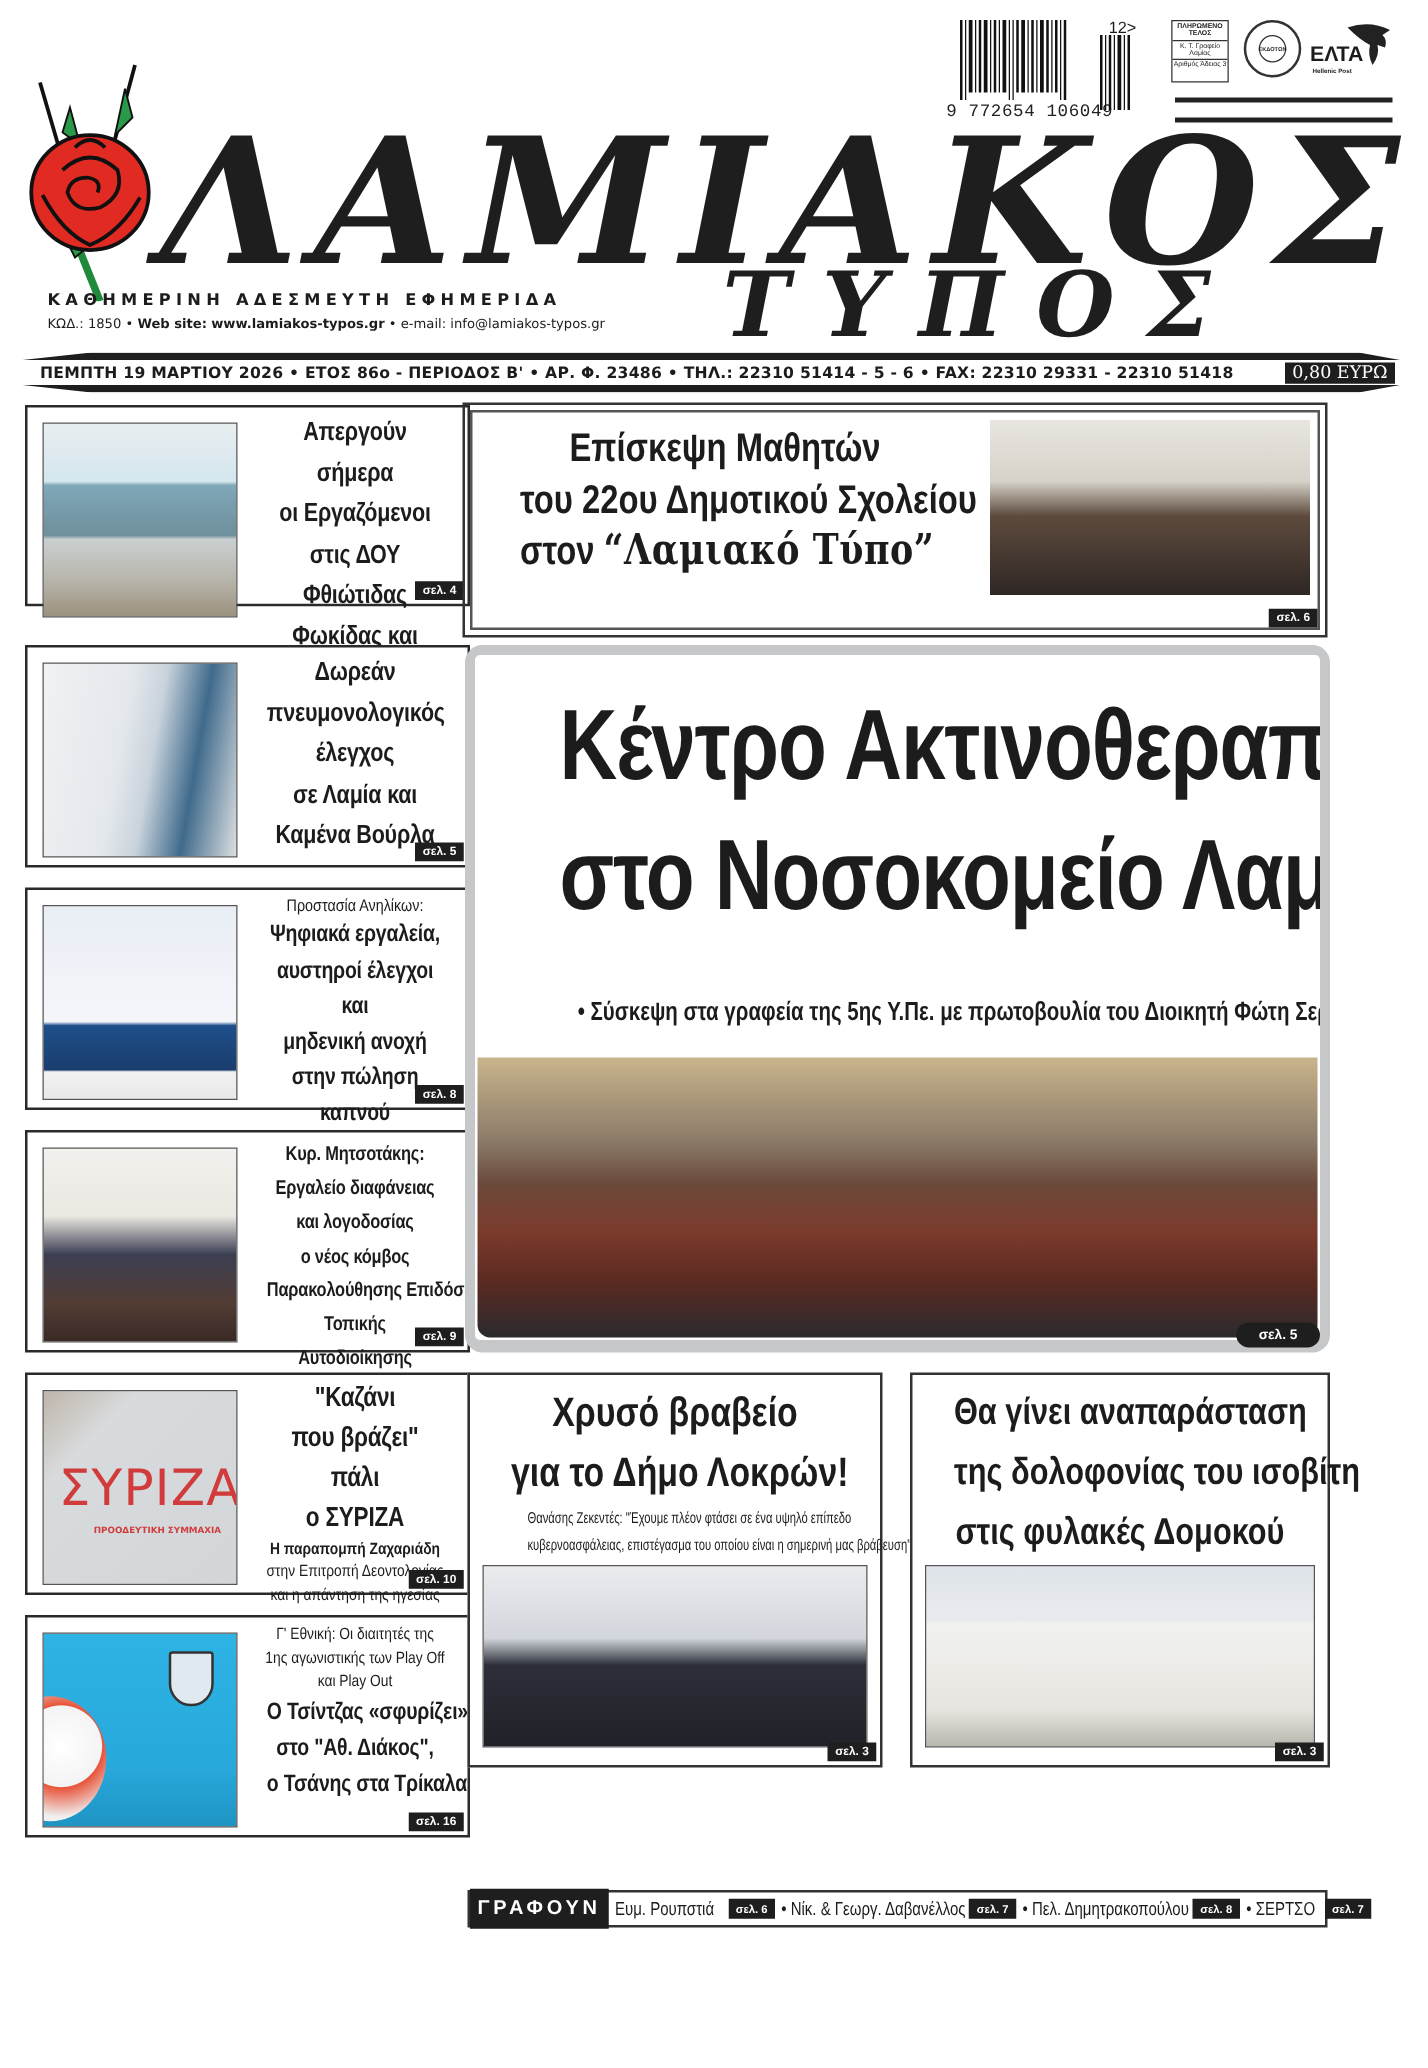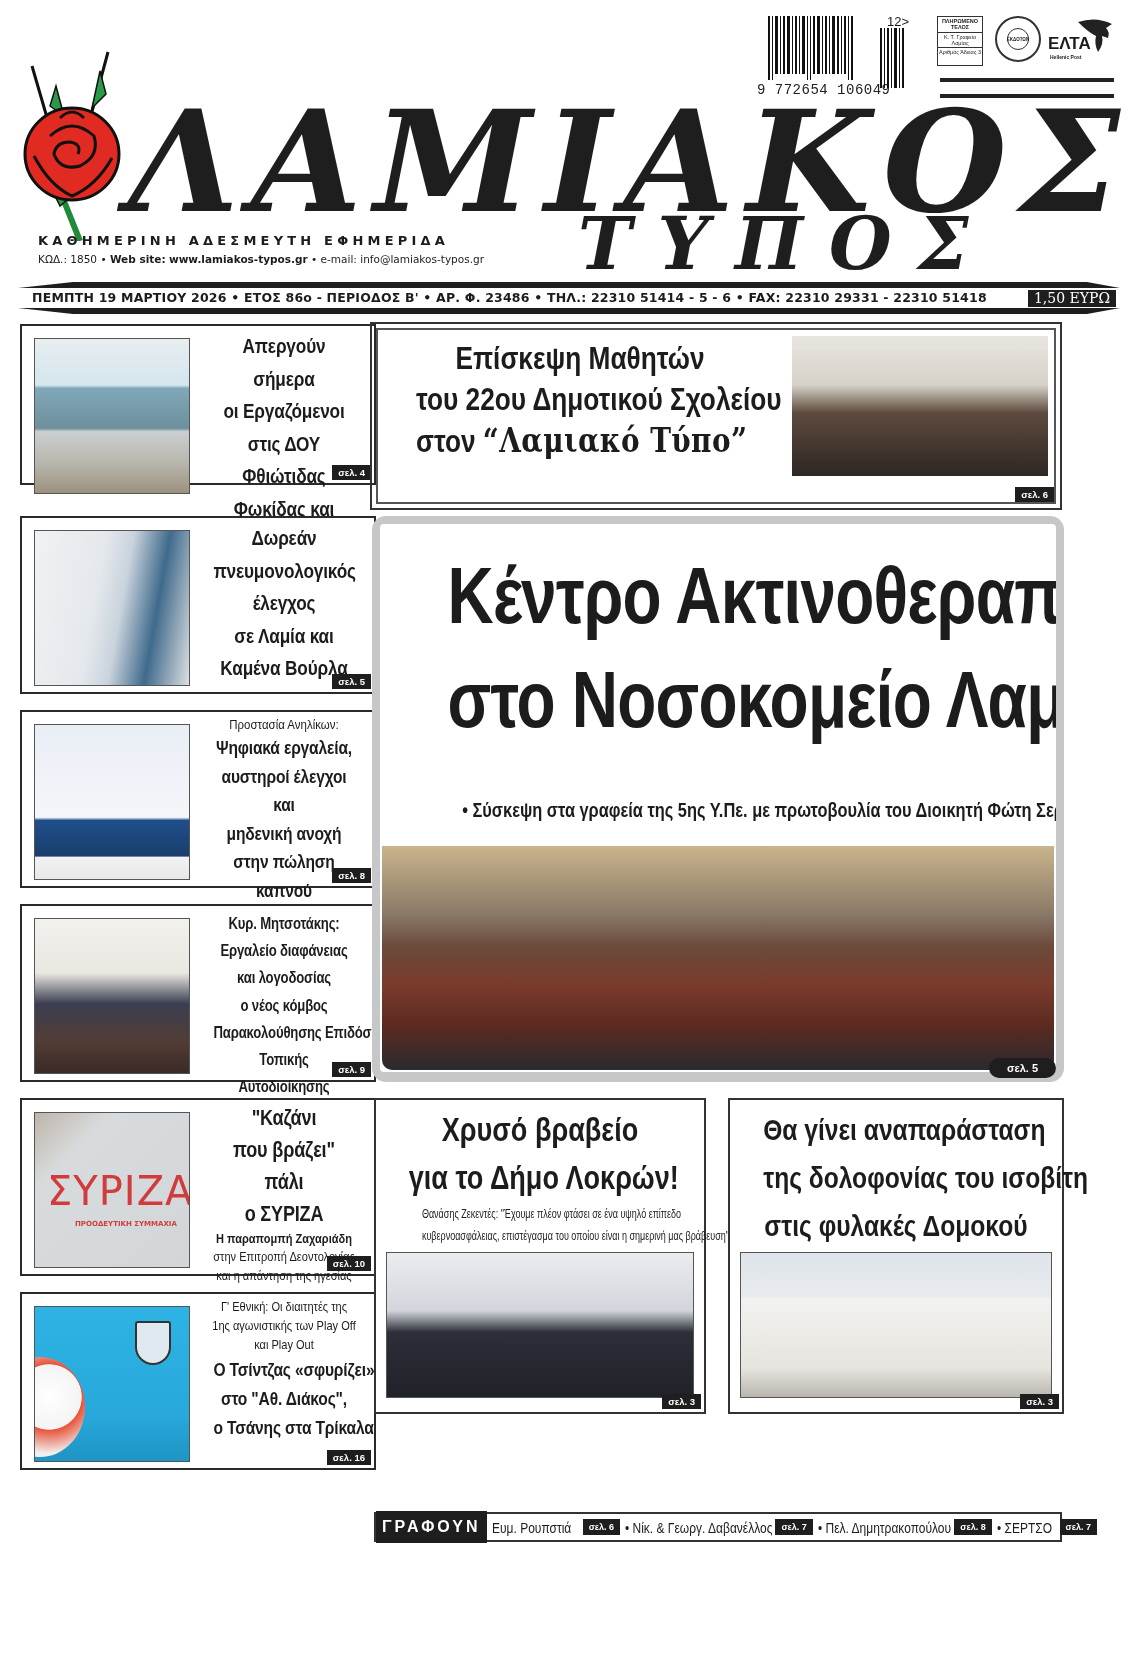--- a/index.html
+++ b/index.html
@@ -168,21 +168,21 @@
   <b>Web site:</b>
   <b>www.lamiakos-typos.gr</b>
   <span> • </span>
   <span>e-mail:</span>
   <span>info@lamiakos-typos.gr</span>
 </div>
 
 <div class="abs infobar">
   <div class="band-top"></div>
   <div class="infobar-text">ΠΕΜΠΤΗ 19 ΜΑΡΤΙΟΥ 2026 • ΕΤΟΣ 86ο - ΠΕΡΙΟΔΟΣ Β' • ΑΡ. Φ. 23486 • ΤΗΛ.: 22310 51414 - 5 - 6 • FAX: 22310 29331 - 22310 51418</div>
-  <div class="price">1,50 ΕΥΡΩ</div>
+  <div class="price">0,80 ΕΥΡΩ</div>
   <div class="band-bot"></div>
 </div>
 
 <div class="card" style="top:324px;height:161px;">
   <div class="photo ph-strike" style="height:156px"></div>
   <div class="text" style="top:4px">
     <div class="hl">Απεργούν σήμερα</div>
     <div class="hl">οι Εργαζόμενοι</div>
     <div class="hl">στις ΔΟΥ Φθιώτιδας</div>
     <div class="hl">Φωκίδας και</div>

